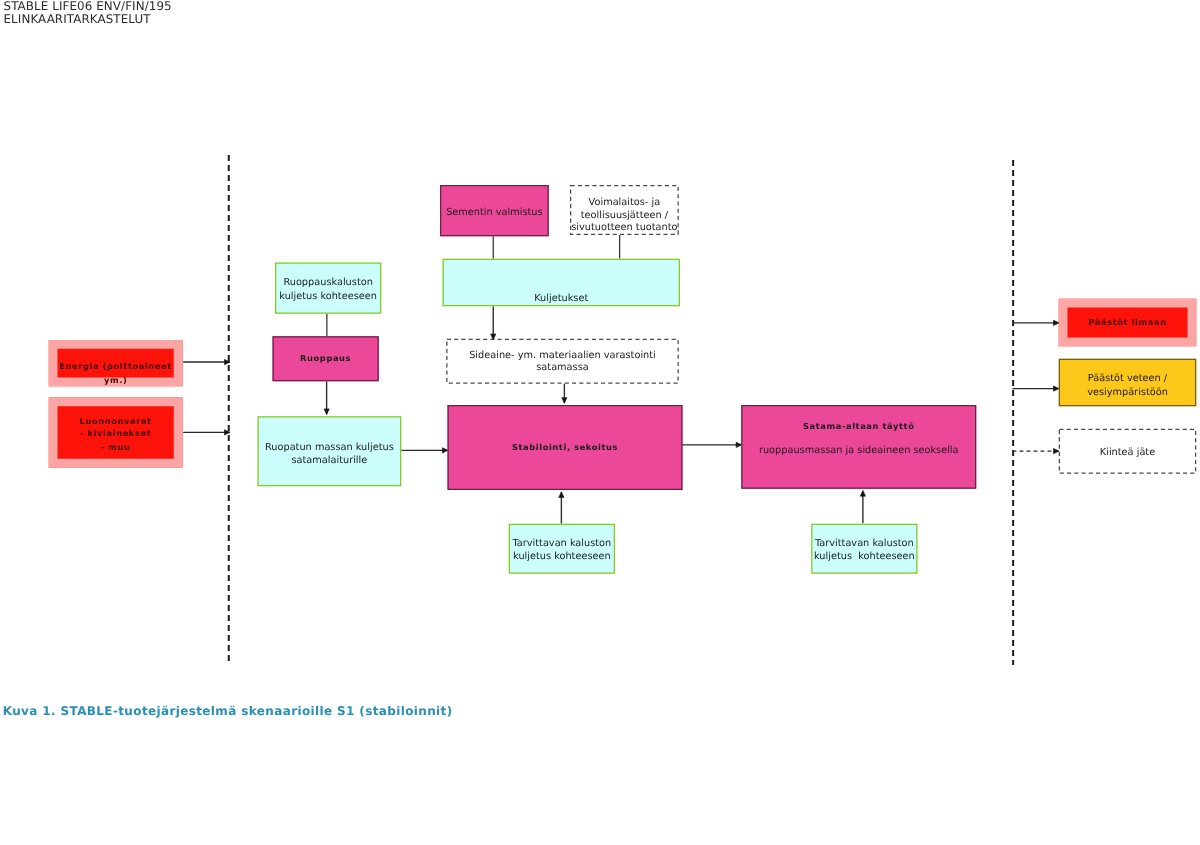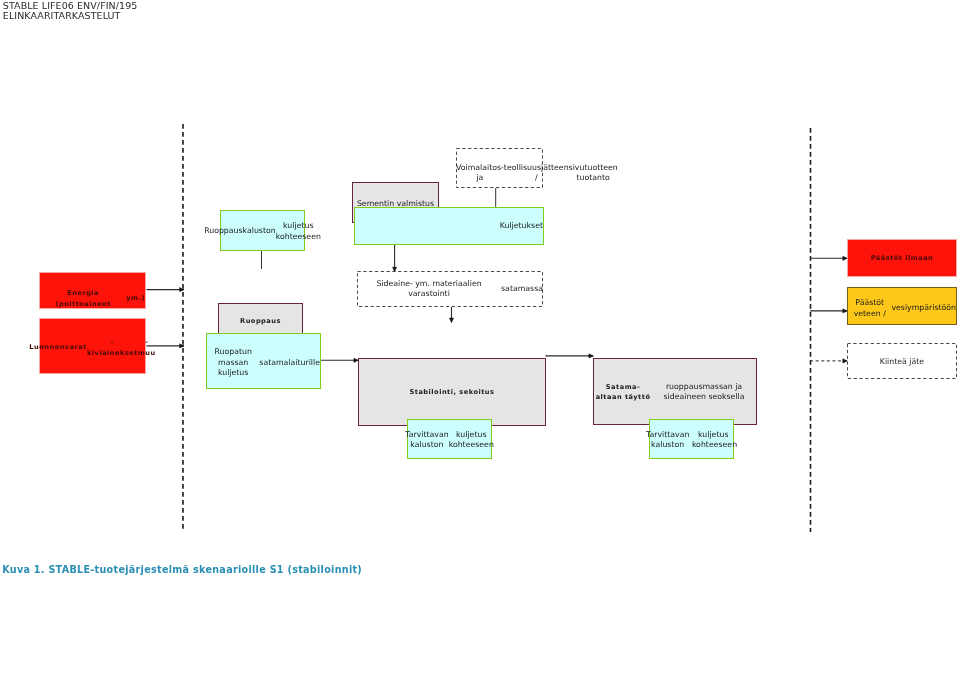--- a/index.html
+++ b/index.html
@@ -3,25 +3,25 @@
 <meta charset="utf-8">
 <title>STABLE LIFE06 ENV/FIN/195</title>
 <style>
   html,body{margin:0;padding:0;background:#ffffff;}
   *{-webkit-font-smoothing:antialiased;}
   body{width:960px;height:676px;position:relative;overflow:hidden;
        font-family:"DejaVu Sans","Liberation Sans",sans-serif;color:#1a1a1a;}
   .hdr{position:absolute;left:2.8px;top:0.8px;font-size:9.5px;line-height:10.3px;
        letter-spacing:0.08px;color:#2b2b2b;white-space:nowrap;}
   .diagram{position:absolute;left:0;top:0;width:960px;height:676px;}
-  .box{position:absolute;box-sizing:border-box;display:flex;flex-direction:row;
+  .box{position:absolute;box-sizing:border-box;display:flex;flex-direction:column;
        align-items:center;justify-content:center;text-align:center;}
   .cyan{background:#ccfefe;border:1px solid #84cc16;font-size:7.8px;line-height:10.4px;}
-  .pink{background:#e5e5e5;border:1px solid #6b2045;font-size:7.8px;line-height:10.4px;margin-top:34px;}
-  .red{background:#fd1309;border:1px solid #fca5a5;color:#470b07;font-weight:bold;
+  .pink{background:#ec4899;border:1px solid #6b2045;font-size:7.8px;line-height:10.4px;}
+  .red{background:#fd1309;border:7px solid #fca5a5;color:#470b07;font-weight:bold;
        font-size:6.6px;line-height:10.4px;letter-spacing:0.5px;}
   .yellow{background:#fec81a;border:1px solid #736012;font-size:7.8px;line-height:11px;}
   .dash{background:transparent;border:none;font-size:7.8px;line-height:10.4px;}
   .b{font-weight:bold;letter-spacing:0.5px;font-size:6.6px;}
   .caption{position:absolute;left:2.2px;top:564px;font-size:9.6px;font-weight:bold;
            color:#2a8fb5;letter-spacing:0.3px;white-space:nowrap;}
   .pagenum{position:absolute;left:929.5px;top:688px;font-family:"Liberation Serif",serif;
            font-size:13.5px;line-height:12px;color:#111;}
   svg.lines{position:absolute;left:0;top:0;width:960px;height:676px;pointer-events:none;}
 </style>
@@ -139,21 +139,21 @@
 
   <div class="box cyan" style="left:206px;top:333px;width:115px;height:56px;padding-top:4px;">
     <div>Ruopatun massan kuljetus</div>
     <div>satamalaiturille</div>
   </div>
 
   <div class="box pink b" style="left:358px;top:324px;width:188px;height:68px;">
     <div>Stabilointi, sekoitus</div>
   </div>
 
-  <div class="box pink" style="left:593px;top:324px;width:164px;height:67px;justify-content:flex-start;padding-top:1px;">
+  <div class="box pink" style="left:593px;top:324px;width:188px;height:67px;justify-content:flex-start;padding-top:11px;">
     <div class="b">Satama-altaan täyttö</div>
     <div style="height:9px"></div>
     <div>ruoppausmassan ja sideaineen seoksella</div>
   </div>
 
   <div class="box dash" style="left:847px;top:343px;width:110px;height:36px;padding-top:2px;align-items:center;">
     <div>Kiinteä jäte</div>
   </div>
 
   <div class="box cyan" style="left:407px;top:419px;width:85px;height:40px;padding-top:2px;">

